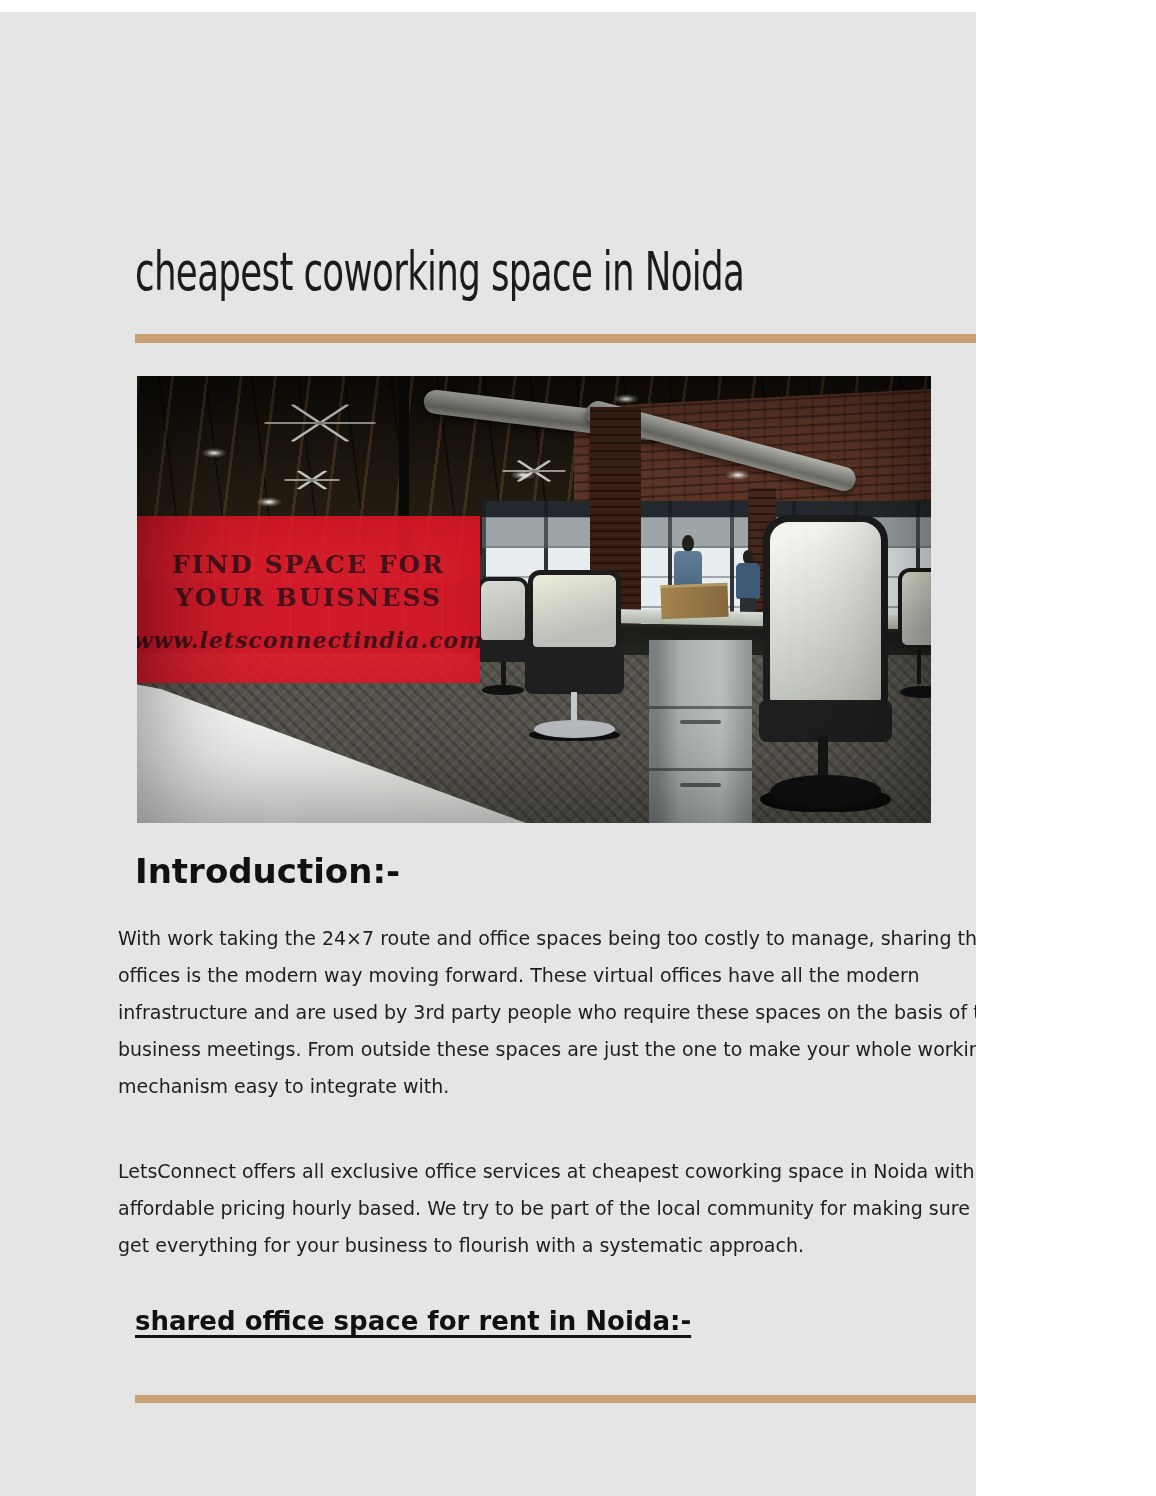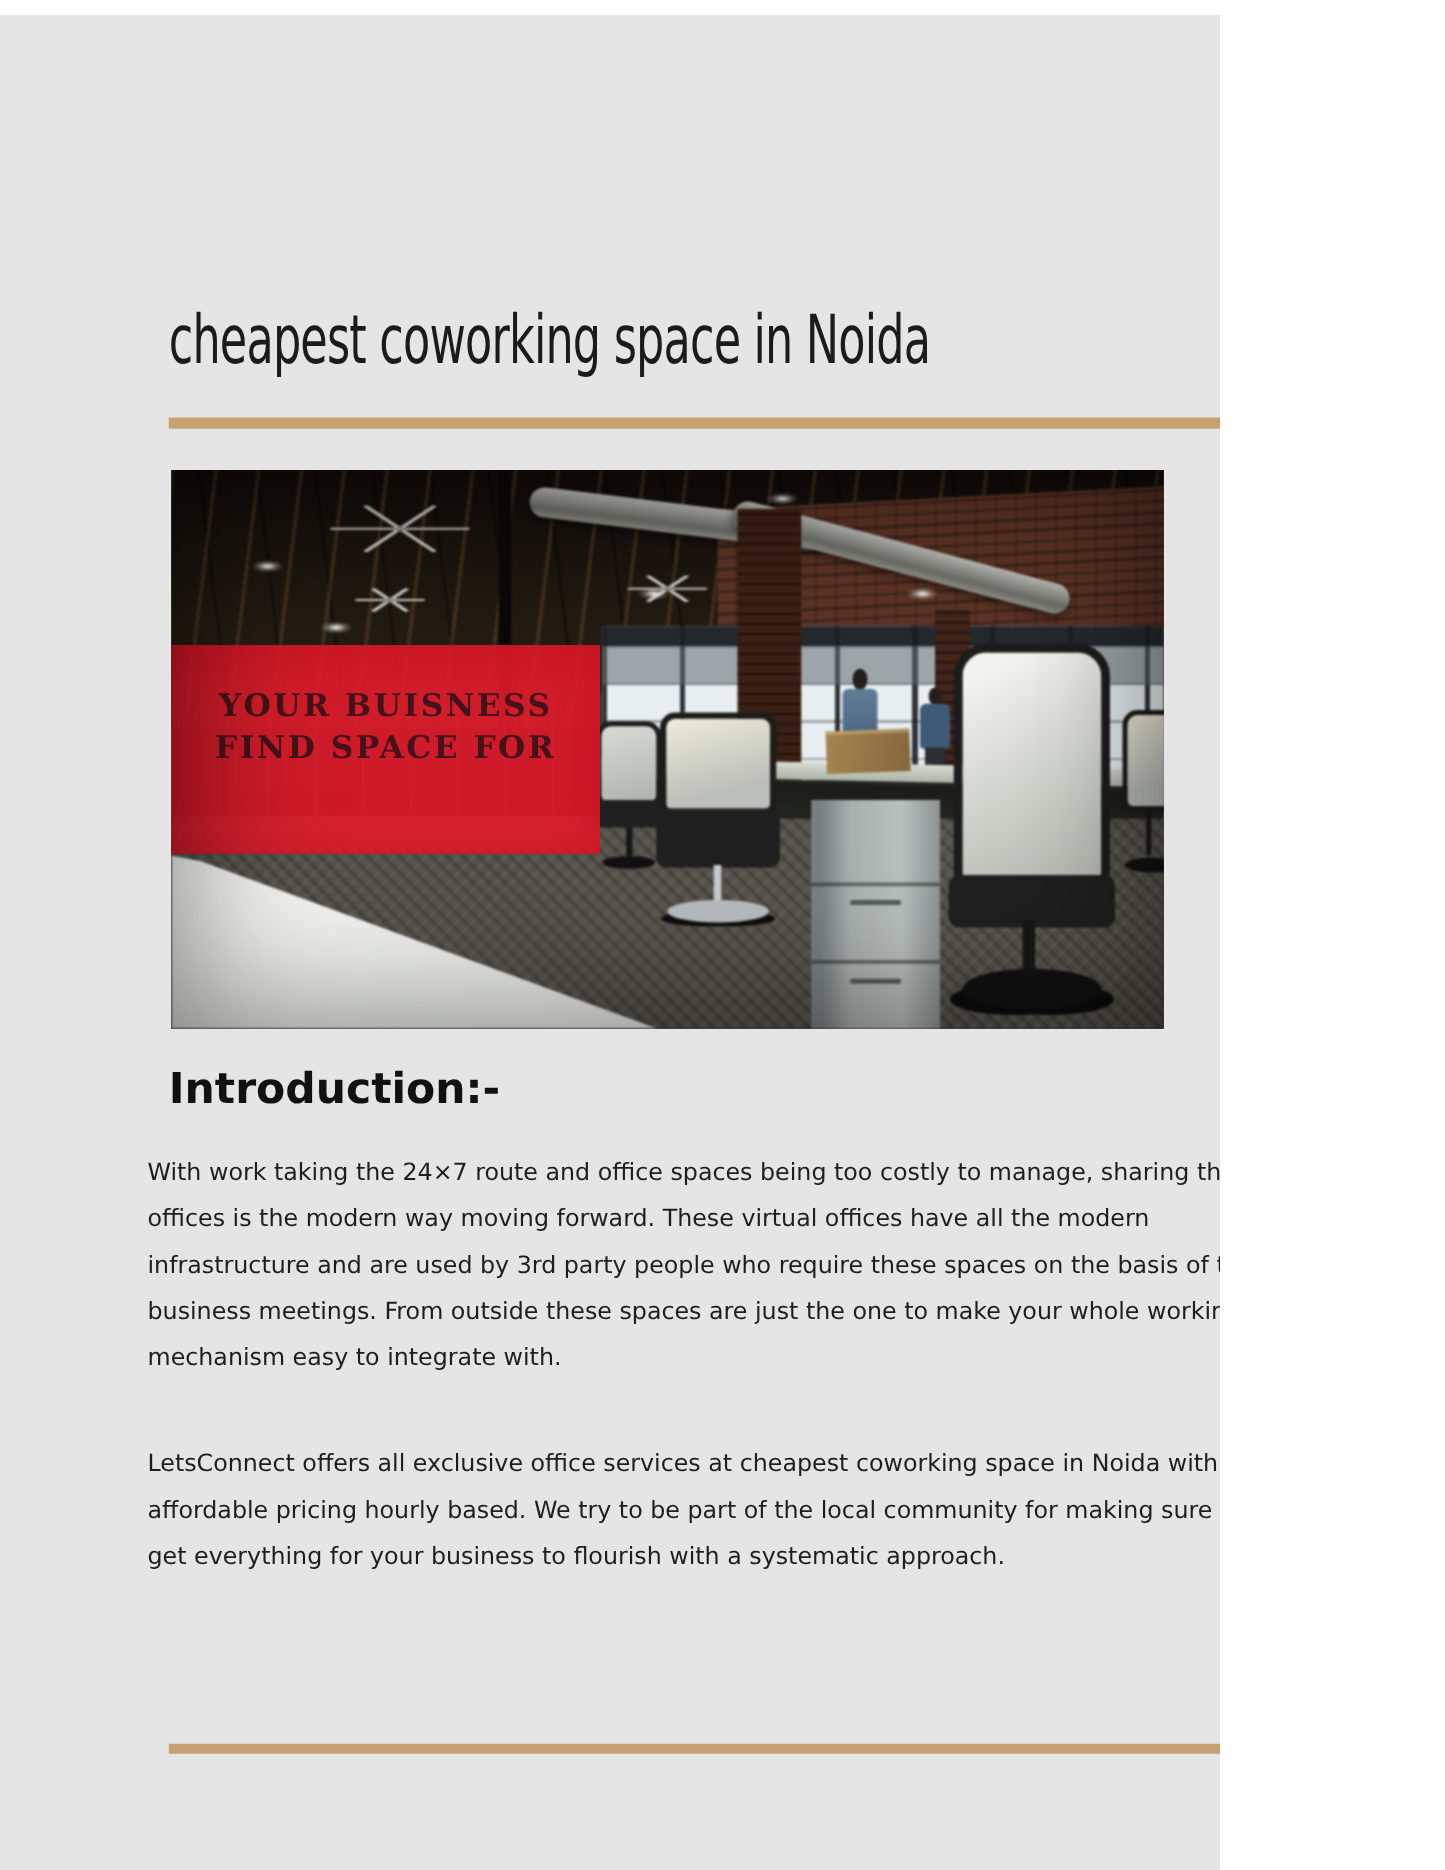--- a/index.html
+++ b/index.html
@@ -220,28 +220,30 @@
       </div>
       <div class="chair chair-edge">
         <span class="back"></span>
         <span class="stem"></span>
         <span class="base"></span>
       </div>
       <div class="white-table"></div>
     </div>
 
     <div class="promo">
+      <div class="promo-line">FIND SPACE FOR</div>
       <div class="promo-line">YOUR BUISNESS</div>
-      <div class="promo-line">FIND SPACE FOR</div>
+      <div class="promo-site">www.letsconnectindia.com</div>
     </div>
     <div class="vignette"></div>
   </div>
 
   <h2 class="h2">Introduction:-</h2>
   <p class="para para-1">With work taking the 24×7 route and office spaces being too costly to manage, sharing the offices is the modern way moving forward.  These virtual offices have all the modern infrastructure and are used by 3rd party people who require these spaces on the basis of their business meetings. From outside these spaces are just the one to make your whole working mechanism easy to integrate with.</p>
   <p class="para para-2">LetsConnect offers all exclusive office services at cheapest coworking space in Noida with affordable pricing hourly based. We try to be part of the local community for making sure you get everything for your business to flourish with a systematic approach.</p>
 
+  <h3 class="h3">shared office space for rent in Noida:-</h3>
 
   <div class="rule rule-bottom">
     <span class="rule-end"></span>
   </div>
 
 </div>
 
 </body></html>

